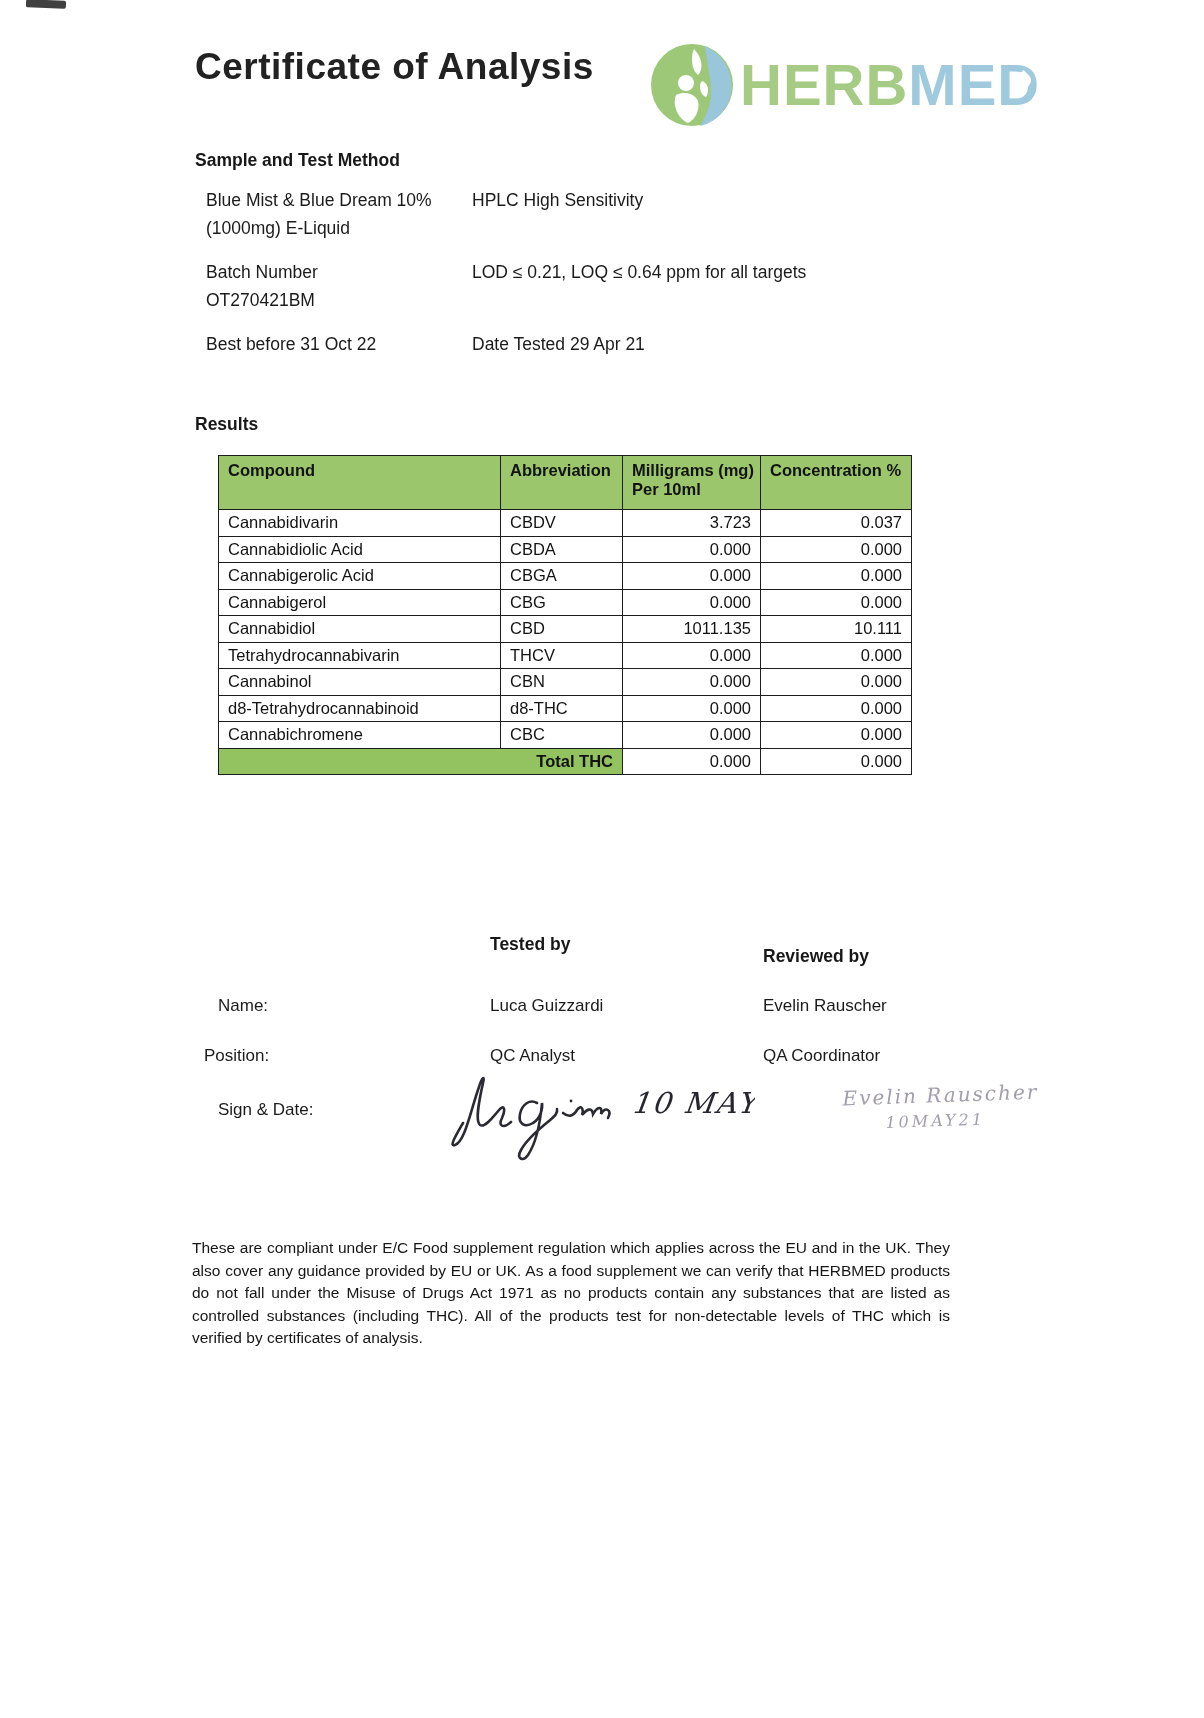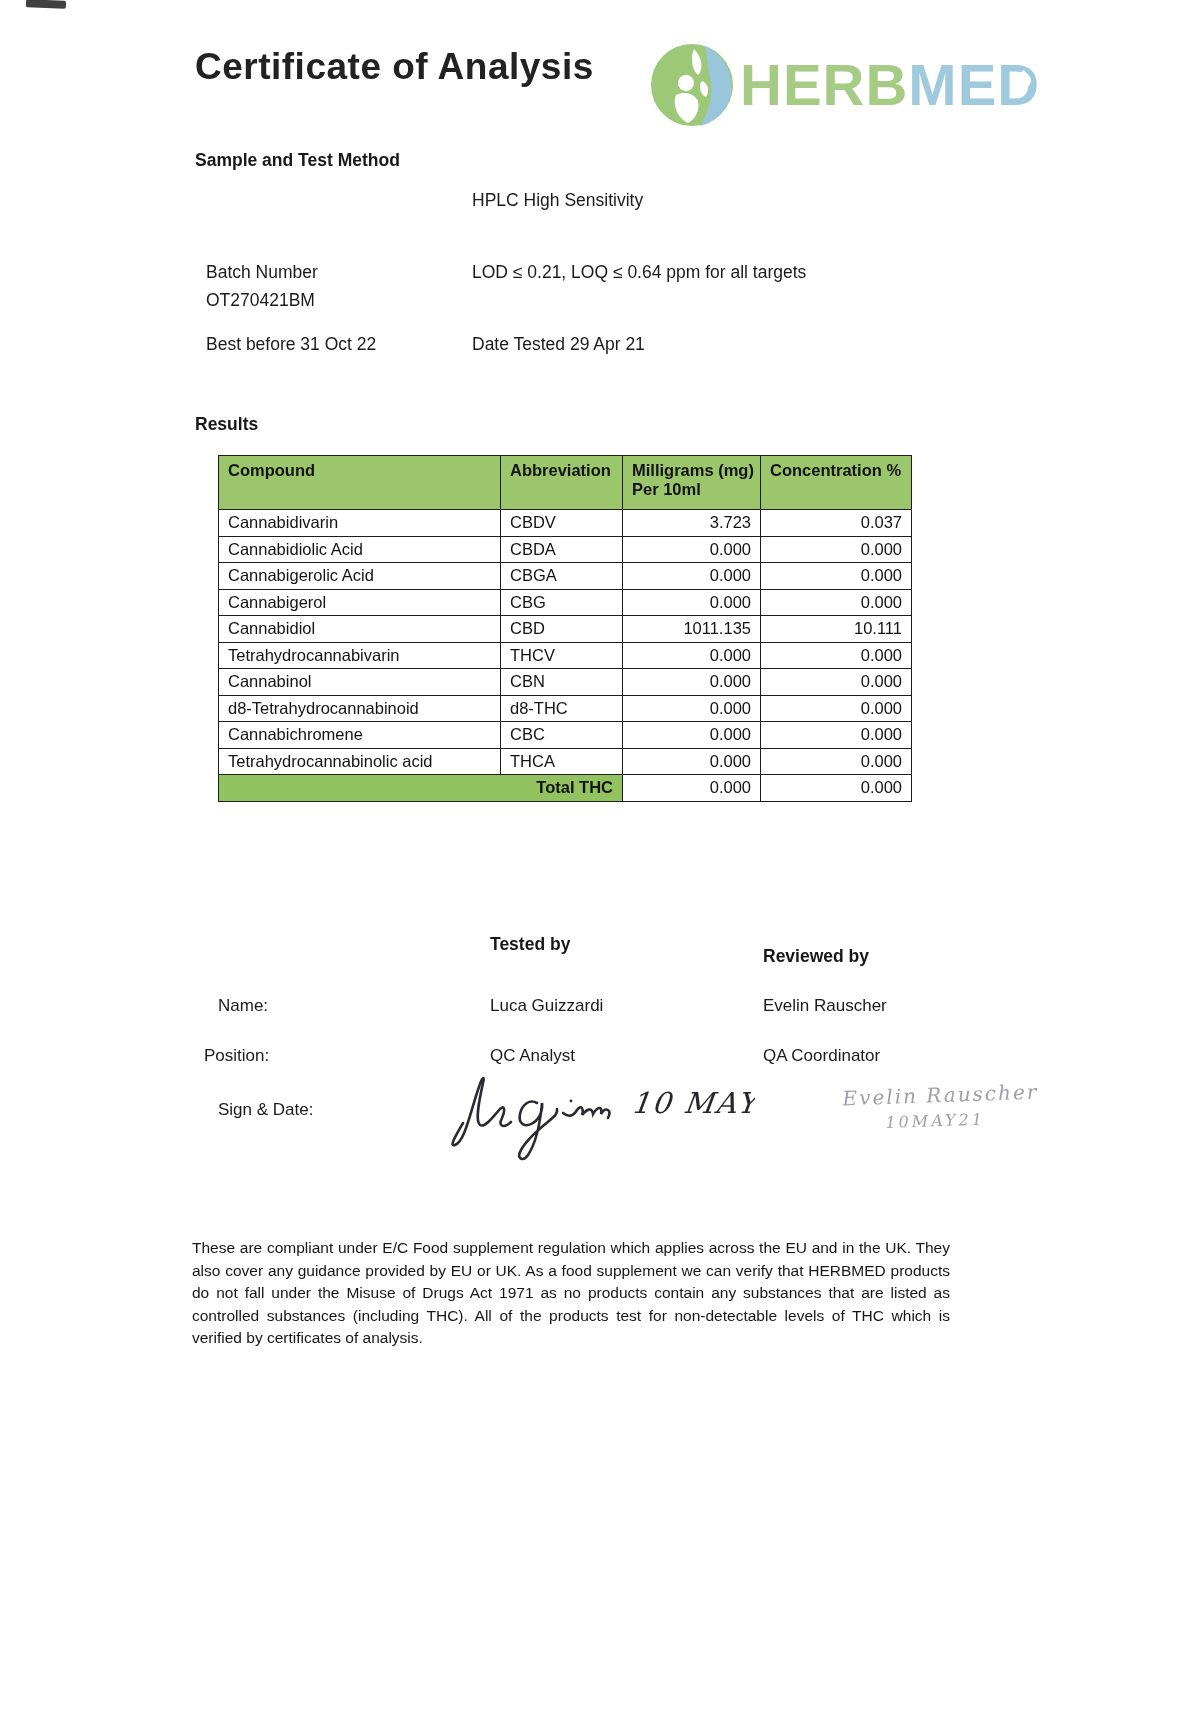--- a/index.html
+++ b/index.html
@@ -73,20 +73,24 @@
     </span>
     <span class="logo-word logo-herb">HERB</span>
     <span class="logo-word logo-med">
       <span>MED</span>
       <span class="droplet"></span>
     </span>
   </div>
 
   <div class="abs sec-heading" style="left:195px;top:150px;">Sample and Test Method</div>
 
+  <div class="abs info" style="left:206px;top:186px;">
+    <div>Blue Mist &amp; Blue Dream 10%</div>
+    <div>(1000mg) E-Liquid</div>
+  </div>
   <div class="abs info" style="left:472px;top:186px;">HPLC High Sensitivity</div>
 
   <div class="abs info" style="left:206px;top:258px;">
     <div>Batch Number</div>
     <div>OT270421BM</div>
   </div>
   <div class="abs info" style="left:472px;top:258px;">LOD ≤ 0.21, LOQ ≤ 0.64 ppm for all targets</div>
 
   <div class="abs info" style="left:206px;top:330px;">Best before 31 Oct 22</div>
   <div class="abs info" style="left:472px;top:330px;">Date Tested 29 Apr 21</div>
@@ -156,26 +160,20 @@
         </tr>
       <tr>
           <td>d8-Tetrahydrocannabinoid</td>
           <td>d8-THC</td>
           <td class="num">0.000</td>
           <td class="num">0.000</td>
         </tr>
       <tr>
           <td>Cannabichromene</td>
           <td>CBC</td>
-          <td class="num">0.000</td>
-          <td class="num">0.000</td>
-        </tr>
-      <tr>
-          <td>Tetrahydrocannabinolic acid</td>
-          <td>THCA</td>
           <td class="num">0.000</td>
           <td class="num">0.000</td>
         </tr>
       <tr>
           <td class="total-label" colspan="2">Total THC</td>
           <td class="num">0.000</td>
           <td class="num">0.000</td>
         </tr>
     </tbody>
   </table>

